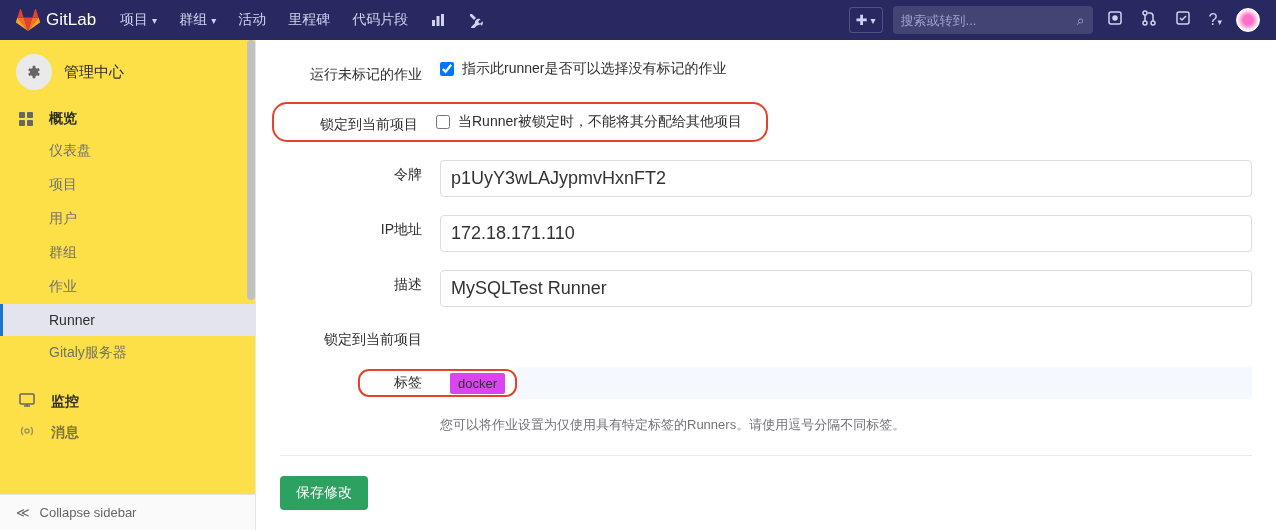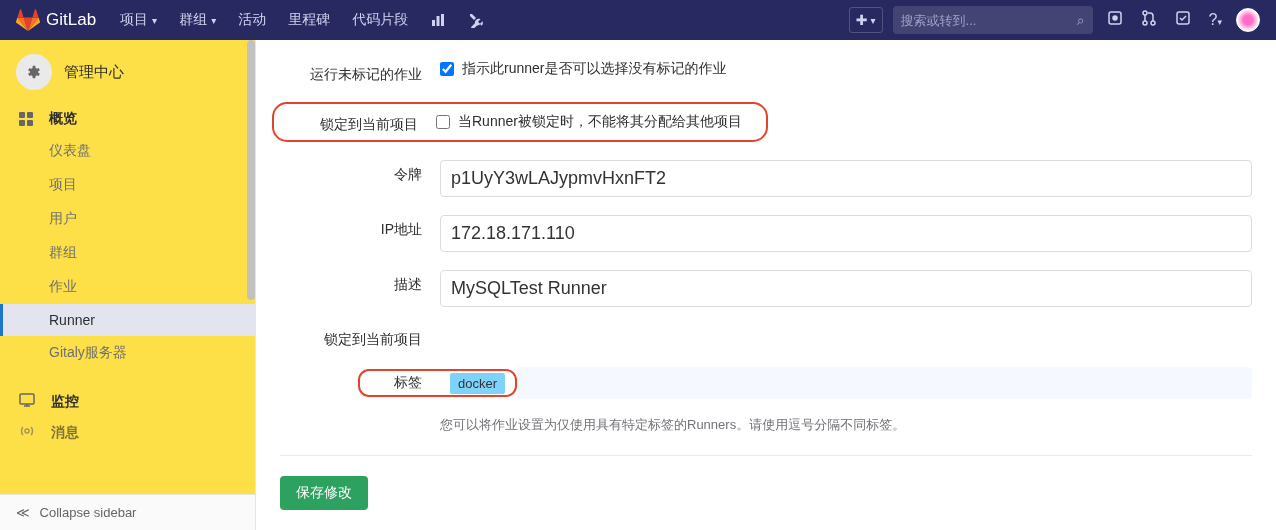--- a/index.html
+++ b/index.html
@@ -33,21 +33,21 @@
 .form-row { display: flex; margin-bottom: 18px; align-items: flex-start; }
 .form-label { width: 160px; text-align: right; padding-right: 18px; padding-top: 6px; color: #2e2e2e; font-size: 14px; }
 .form-field { flex: 1; max-width: 840px; }
 .checkbox-row { display: flex; align-items: center; gap: 8px; }
 .checkbox-row input[type="checkbox"] { width: 14px; height: 14px; }
 .highlight-red { border: 2px solid #e24329; border-radius: 15px; padding: 6px 10px; display: inline-flex; }
 .text-input { width: 100%; padding: 7px 10px; border: 1px solid #dcdcde; border-radius: 4px; font-size: 18px; color: #333; }
 .help-text { color: #737278; font-size: 13px; margin-top: 6px; line-height: 1.5; }
 .tag-label-box { border: 2px solid #e24329; border-radius: 11px; display: flex; align-items: center; }
 .tag-label-box .form-label { width: 80px; padding-top: 0; }
-.tag-pill { background: #7dd3fc; color: #333; padding: 3px 8px; border-radius: 2px; font-size: 13px; }
+.tag-pill { background: #d946ef; color: #333; padding: 3px 8px; border-radius: 2px; font-size: 13px; }
 .tag-rest { flex: 1; background: #f5f9ff; height: 32px; border-radius: 0 4px 4px 0; }
 .divider-hr { border: none; border-top: 1px solid #eaeaea; margin: 20px 0; }
 .save-btn { background: #2da160; color: #fff; border: none; padding: 8px 16px; border-radius: 4px; font-size: 14px; cursor: pointer; }
 .grid-icon { display: inline-grid; grid-template-columns: 1fr 1fr; gap: 2px; width: 14px; height: 14px; }
 .grid-icon span { background: #666; border-radius: 1px; }
 </style>
 </head>
 <body>
 
 <div class="topbar">

